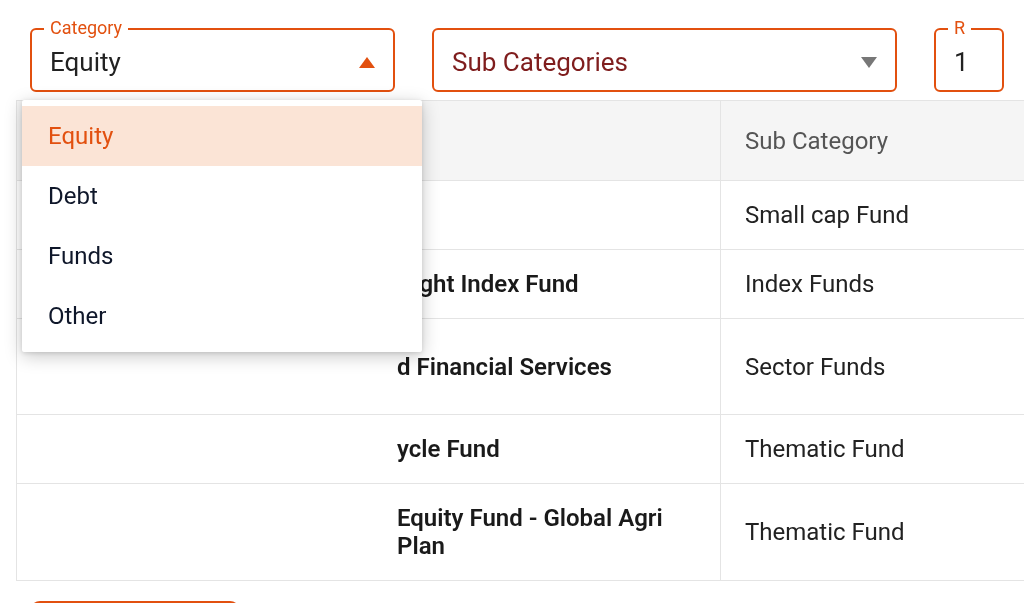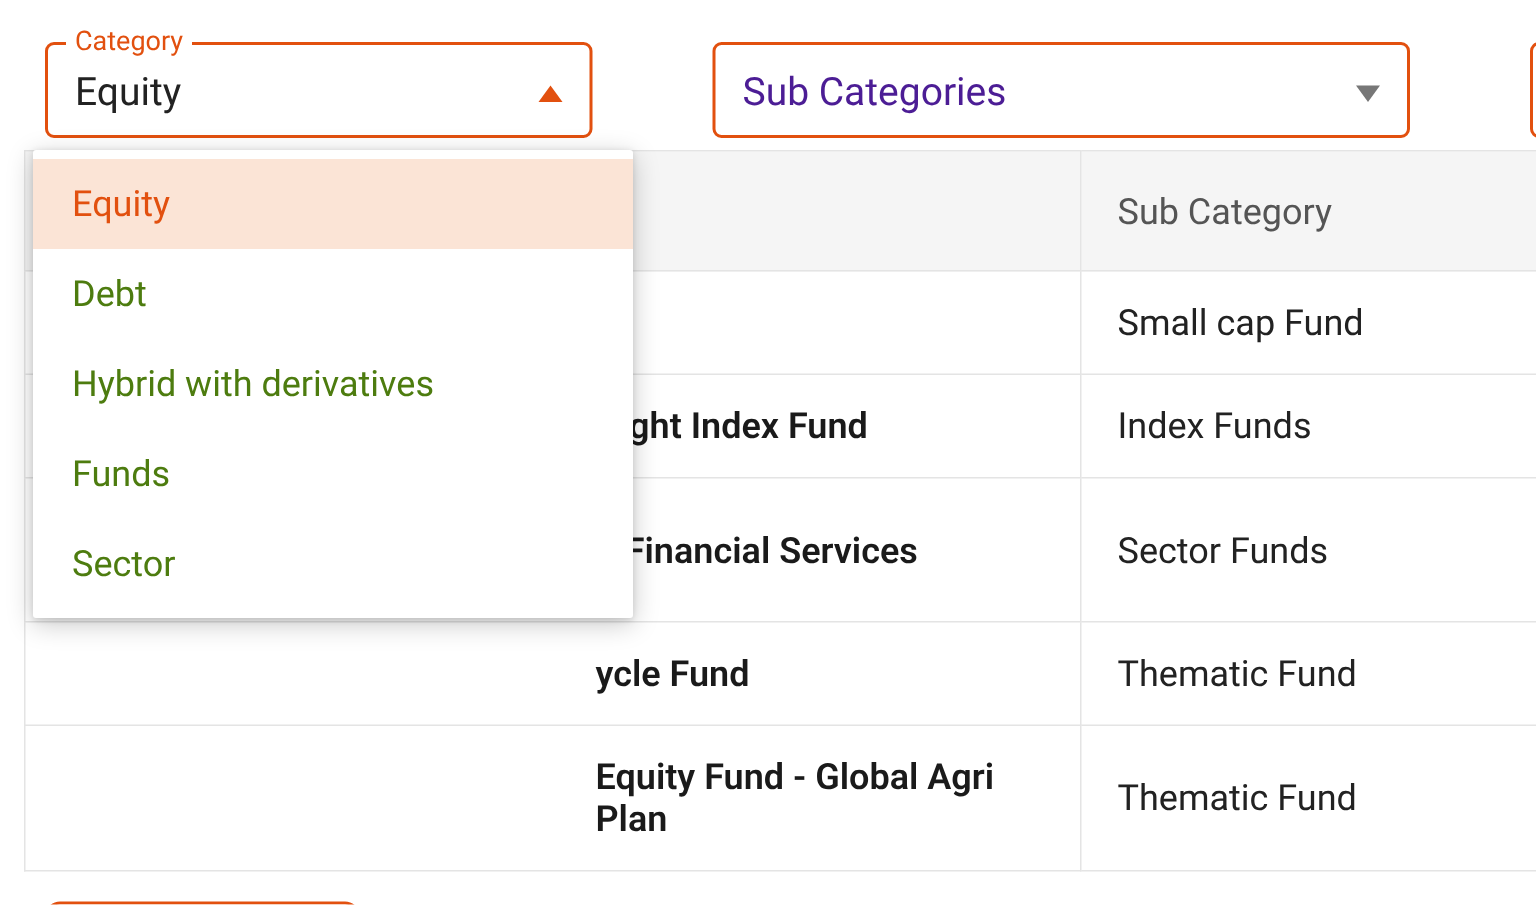--- a/index.html
+++ b/index.html
@@ -10,21 +10,21 @@
     body {
       font-family: -apple-system, BlinkMacSystemFont, 'Segoe UI', Roboto, Helvetica, Arial, sans-serif;
       background: #fff;
       width: 1024px;
       height: 603px;
       overflow: hidden;
       position: relative;
     }
     .filter-row {
       display: flex;
-      gap: 80px;
+      gap: 37px;
       padding: 28px 30px 8px 30px;
       align-items: flex-start;
     }
     .select-wrapper {
       position: relative;
     }
     .select-box {
       border: 2.5px solid #e2500f;
       border-radius: 6px;
       padding: 14px 18px 10px 18px;
@@ -43,21 +43,21 @@
       background: #fff;
       padding: 0 6px;
       color: #e2500f;
       font-size: 18px;
     }
     .select-value {
       font-size: 26px;
       color: #222;
     }
     .select-value.placeholder {
-      color: #4c1d95;
+      color: #7f1d1d;
     }
     .caret-up {
       width: 0;
       height: 0;
       border-left: 8px solid transparent;
       border-right: 8px solid transparent;
       border-bottom: 11px solid #e2500f;
     }
     .caret-down {
       width: 0;
@@ -79,21 +79,21 @@
       width: 400px;
       background: #fff;
       box-shadow: 0 4px 18px rgba(0,0,0,0.22), 0 1px 4px rgba(0,0,0,0.12);
       z-index: 100;
       border-radius: 2px;
       padding: 6px 0;
     }
     .dropdown-item {
       padding: 16px 26px;
       font-size: 24px;
-      color: #4d7c0f;
+      color: #0f172a;
       cursor: pointer;
     }
     .dropdown-item.selected {
       background: #fbe4d6;
       color: #e2500f;
     }
     .table-area {
       padding: 0 16px;
     }
     table {
@@ -195,16 +195,15 @@
       </tr>
     </tbody>
   </table>
 </div>
 
 <div class="bottom-btn"></div>
 
 <div class="dropdown-panel">
   <div class="dropdown-item selected">Equity</div>
   <div class="dropdown-item">Debt</div>
-  <div class="dropdown-item">Hybrid with derivatives</div>
   <div class="dropdown-item">Funds</div>
-  <div class="dropdown-item">Sector</div>
+  <div class="dropdown-item">Other</div>
 </div>
 
 </body></html>

